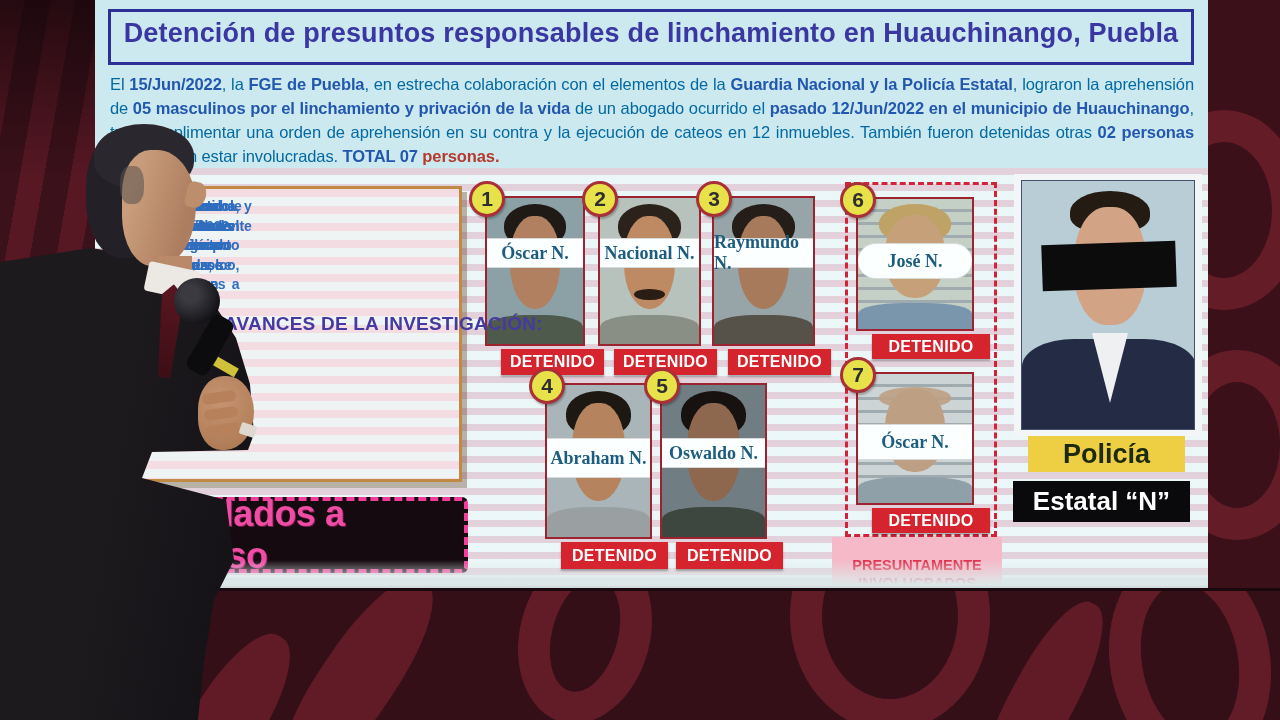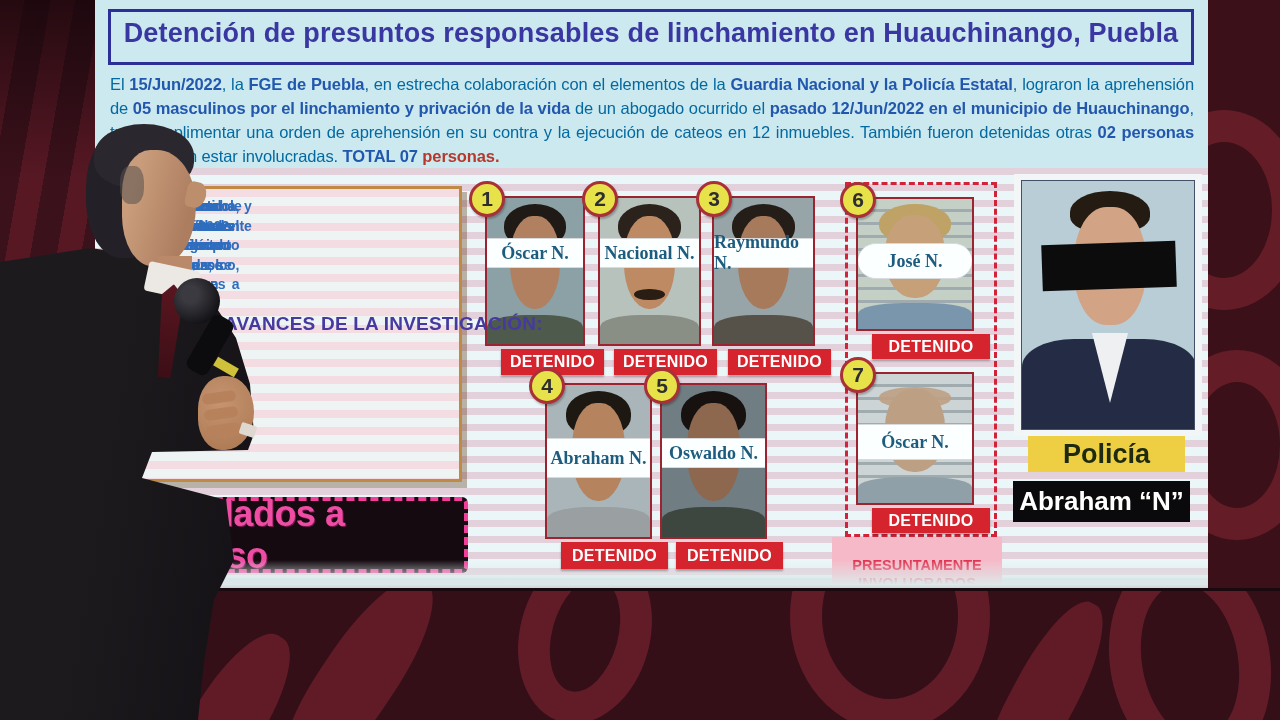--- a/index.html
+++ b/index.html
@@ -239,21 +239,21 @@
 
     <div class="victim-backing"></div>
     <div class="victim-photo">
       <div style="left:48px;top:10px;width:80px;height:42px;background:#241b12;border-radius:50% 50% 40% 40%;"></div>
       <div style="left:52px;top:26px;width:72px;height:118px;background:#d3a385;border-radius:45%;"></div>
       <div style="left:20px;top:62px;width:134px;height:46px;background:#0c0c0c;transform:rotate(-2deg);"></div>
       <div style="left:0;top:158px;width:174px;height:92px;background:#232c44;border-radius:30% 30% 0 0;"></div>
       <div style="left:70px;top:152px;width:36px;height:70px;background:#eef0f2;clip-path:polygon(0 0,100% 0,50% 100%);"></div>
     </div>
     <div class="victim-label">Policía</div>
-    <div class="victim-name">Abraham “N”</div>
+    <div class="victim-name">Estatal “N”</div>
 
     <div class="screen-fade"></div>
   </div>
 
   <div class="wall-bottom">
     <div class="swirl-blob" style="left:190px;top:30px;width:70px;height:210px;transform:rotate(32deg);"></div>
     <div class="swirl-blob" style="left:320px;top:-30px;width:74px;height:240px;transform:rotate(34deg);"></div>
     <div class="swirl-ring" style="left:520px;top:-46px;width:130px;height:180px;transform:rotate(15deg);"></div>
     <div class="swirl-ring" style="left:790px;top:-90px;width:200px;height:230px;"></div>
     <div class="swirl-blob" style="left:1010px;top:0px;width:64px;height:220px;transform:rotate(28deg);"></div>

